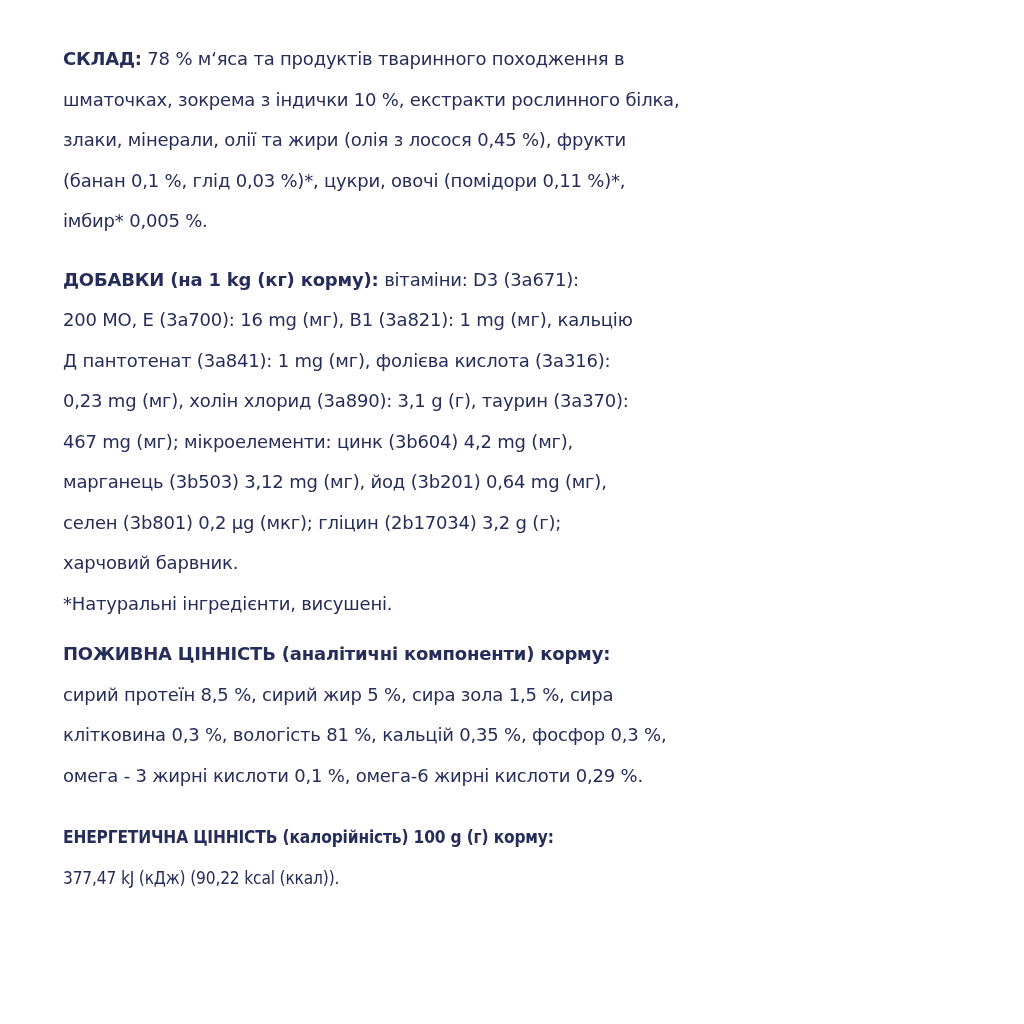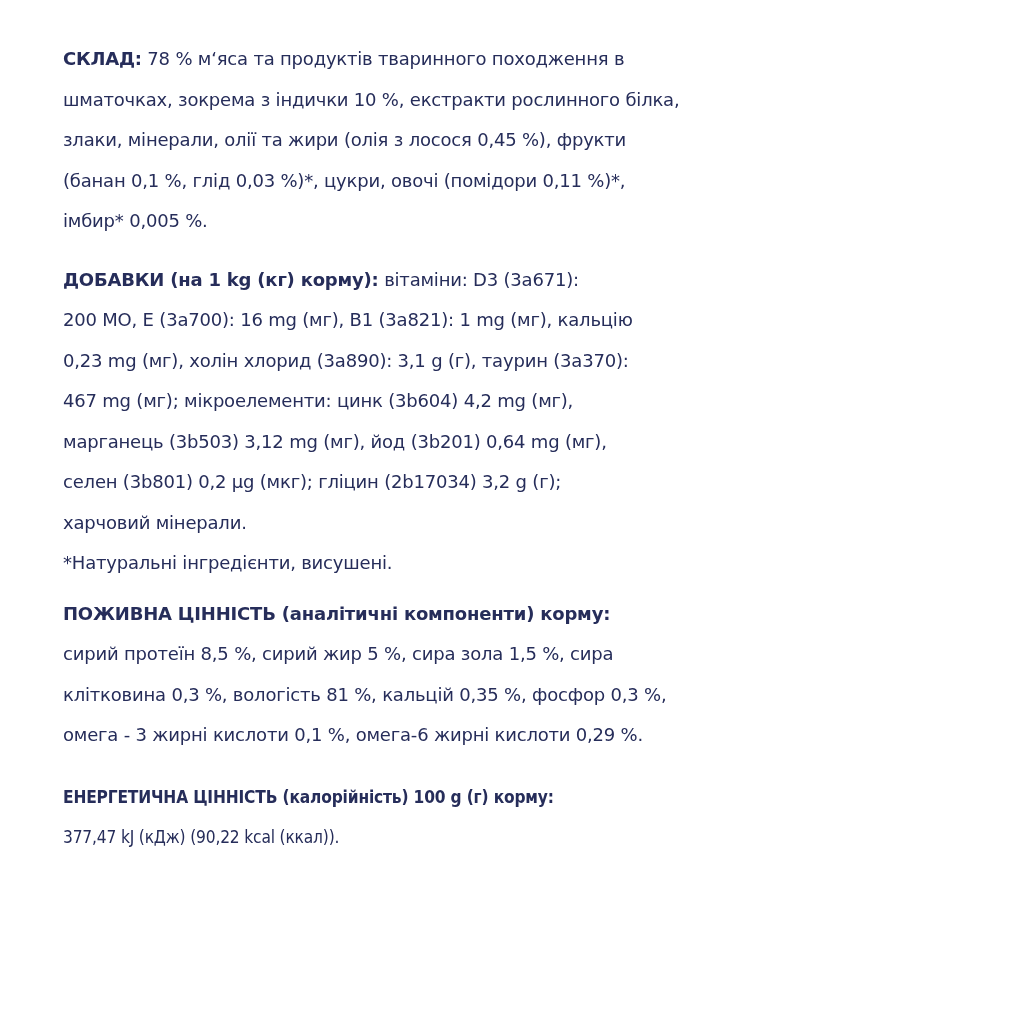--- a/index.html
+++ b/index.html
@@ -48,25 +48,26 @@
     <span class="line"><span class="bold">СКЛАД:</span><span> 78 % м‘яса та продуктів тваринного походження в</span></span>
     <span class="line">шматочках, зокрема з індички 10 %, екстракти рослинного білка,</span>
     <span class="line">злаки, мінерали, олії та жири (олія з лосося 0,45 %), фрукти</span>
     <span class="line">(банан 0,1 %, глід 0,03 %)*, цукри, овочі (помідори 0,11 %)*,</span>
     <span class="line">імбир* 0,005 %.</span>
   </div>
 
   <div class="block gap-1">
     <span class="line"><span class="bold">ДОБАВКИ (на 1 kg (кг) корму):</span><span> вітаміни: D3 (3a671):</span></span>
     <span class="line">200 МО, E (3a700): 16 mg (мг), B1 (3a821): 1 mg (мг), кальцію</span>
+    <span class="line">Д пантотенат (3a841): 1 mg (мг), фолієва кислота (3a316):</span>
     <span class="line">0,23 mg (мг), холін хлорид (3a890): 3,1 g (г), таурин (3a370):</span>
     <span class="line">467 mg (мг); мікроелементи: цинк (3b604) 4,2 mg (мг),</span>
     <span class="line">марганець (3b503) 3,12 mg (мг), йод (3b201) 0,64 mg (мг),</span>
     <span class="line">селен (3b801) 0,2 µg (мкг); гліцин (2b17034) 3,2 g (г);</span>
-    <span class="line">харчовий мінерали.</span>
+    <span class="line">харчовий барвник.</span>
     <span class="line">*Натуральні інгредієнти, висушені.</span>
   </div>
 
   <div class="block gap-2">
     <span class="line bold">ПОЖИВНА ЦІННІСТЬ (аналітичні компоненти) корму:</span>
     <span class="line">сирий протеїн 8,5 %, сирий жир 5 %, сира зола 1,5 %, сира</span>
     <span class="line">клітковина 0,3 %, вологість 81 %, кальцій 0,35 %, фосфор 0,3 %,</span>
     <span class="line">омега - 3 жирні кислоти 0,1 %, омега-6 жирні кислоти 0,29 %.</span>
   </div>
 

